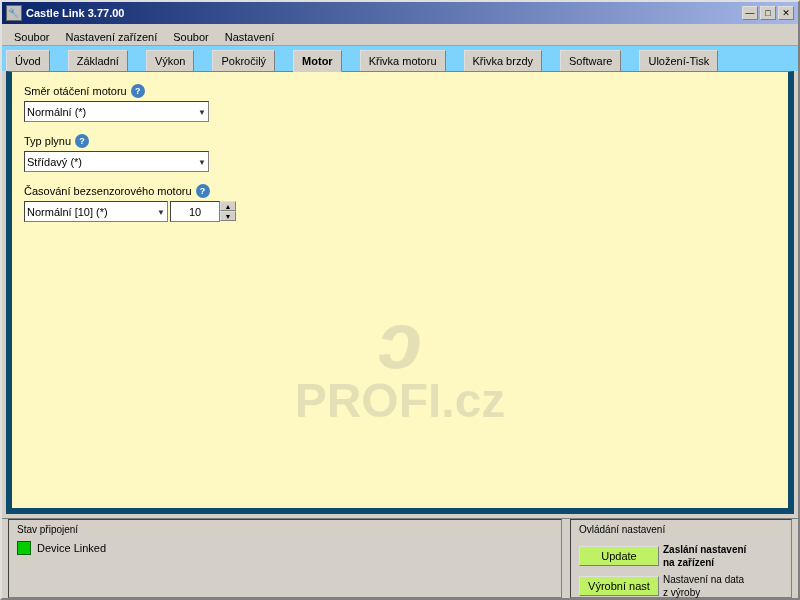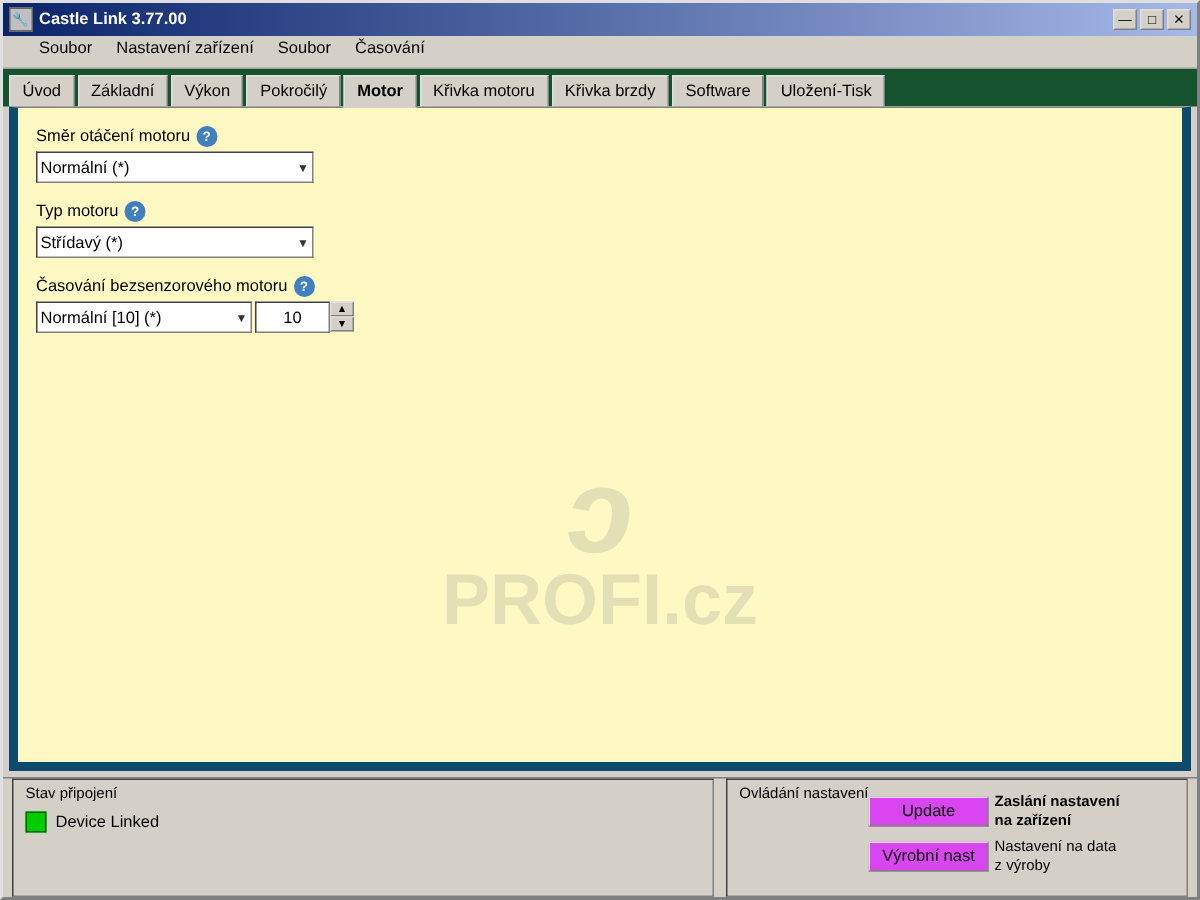--- a/index.html
+++ b/index.html
@@ -72,40 +72,40 @@
       font-size: 9px;
       cursor: pointer;
       color: #000;
     }
 
     
     .menu-bar {
       background: #d4d0c8;
       height: 22px;
       display: flex;
-      align-items: flex-start;
-      padding: 0 16px;
+      align-items: flex-end;
+      padding: 0 4px;
       border-bottom: 1px solid #a0a0a0;
       flex-shrink: 0;
     }
 
     .menu-item {
       padding: 2px 8px;
       cursor: pointer;
       font-size: 11px;
     }
 
     
     .tab-bar {
       display: flex;
       align-items: flex-end;
       padding: 4px 4px 0 4px;
-      background: #14532d;
-      flex-shrink: 0;
-      gap: 2px;
+      background: #7dd3fc;
+      flex-shrink: 0;
+      gap: 18px;
     }
 
     .tab {
       padding: 3px 8px;
       border: 1px solid #808080;
       border-top: 1px solid #dfdfdf;
       border-left: 1px solid #dfdfdf;
       background: #d4d0c8;
       cursor: pointer;
       font-size: 11px;
@@ -319,39 +319,39 @@
       background: #d4d0c8;
     }
 
     .status-right-title {
       font-size: 10px;
       margin-bottom: 4px;
     }
 
     .ctrl-button {
       padding: 3px 8px;
-      background: #d946ef;
+      background: #bef264;
       border: 1px solid #808080;
       border-top-color: #dfdfdf;
       border-left-color: #dfdfdf;
       font-size: 11px;
       cursor: pointer;
       width: 80px;
       text-align: center;
     }
 
     .ctrl-label {
       font-size: 10px;
       line-height: 1.3;
       width: 120px;
     }
 
     .right-section {
       display: flex;
-      flex-direction: row;
+      flex-direction: column;
     }
 
     .right-rows {
       display: flex;
       flex-direction: column;
       gap: 4px;
       margin-top: 4px;
     }
 
     .right-row {
@@ -372,21 +372,21 @@
       <div class="title-btn">—</div>
       <div class="title-btn">□</div>
       <div class="title-btn">✕</div>
     </div>
   </div>
 
   <div class="menu-bar">
     <div class="menu-item">Soubor</div>
     <div class="menu-item">Nastavení zařízení</div>
     <div class="menu-item">Soubor</div>
-    <div class="menu-item">Časování</div>
+    <div class="menu-item">Nastavení</div>
   </div>
 
   <div class="tab-bar">
     <div class="tab">Úvod</div>
     <div class="tab">Základní</div>
     <div class="tab">Výkon</div>
     <div class="tab">Pokročilý</div>
     <div class="tab active">Motor</div>
     <div class="tab">Křivka motoru</div>
     <div class="tab">Křivka brzdy</div>
@@ -406,21 +406,21 @@
           <select>
             <option>Normální (*)</option>
             <option>Opačný</option>
           </select>
         </div>
       </div>
     </div>
 
     <div class="form-group">
       <div class="form-label-row">
-        <span class="form-label">Typ motoru</span>
+        <span class="form-label">Typ plynu</span>
         <div class="help-icon">?</div>
       </div>
       <div class="select-wrapper">
         <div class="select-container">
           <select>
             <option>Střídavý (*)</option>
             <option>Stejnosměrný</option>
           </select>
         </div>
       </div>

